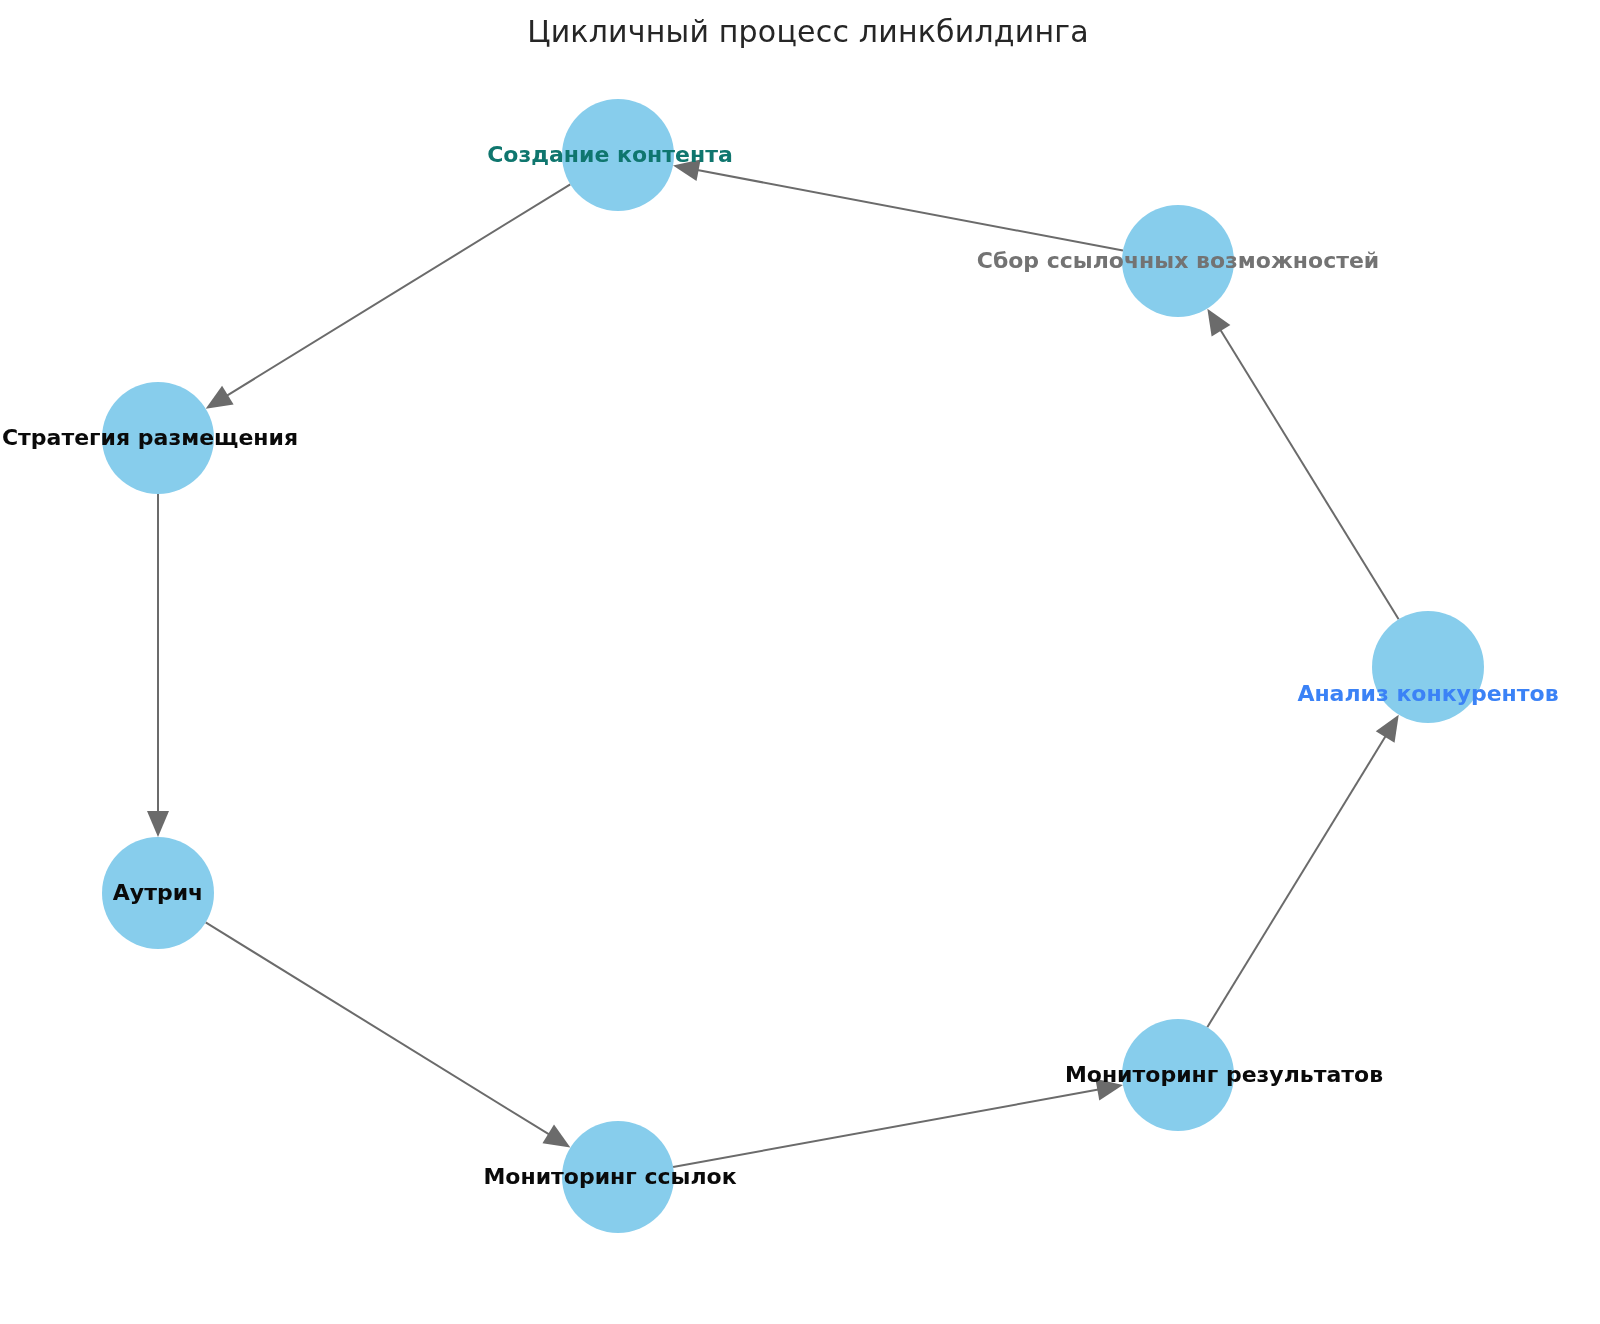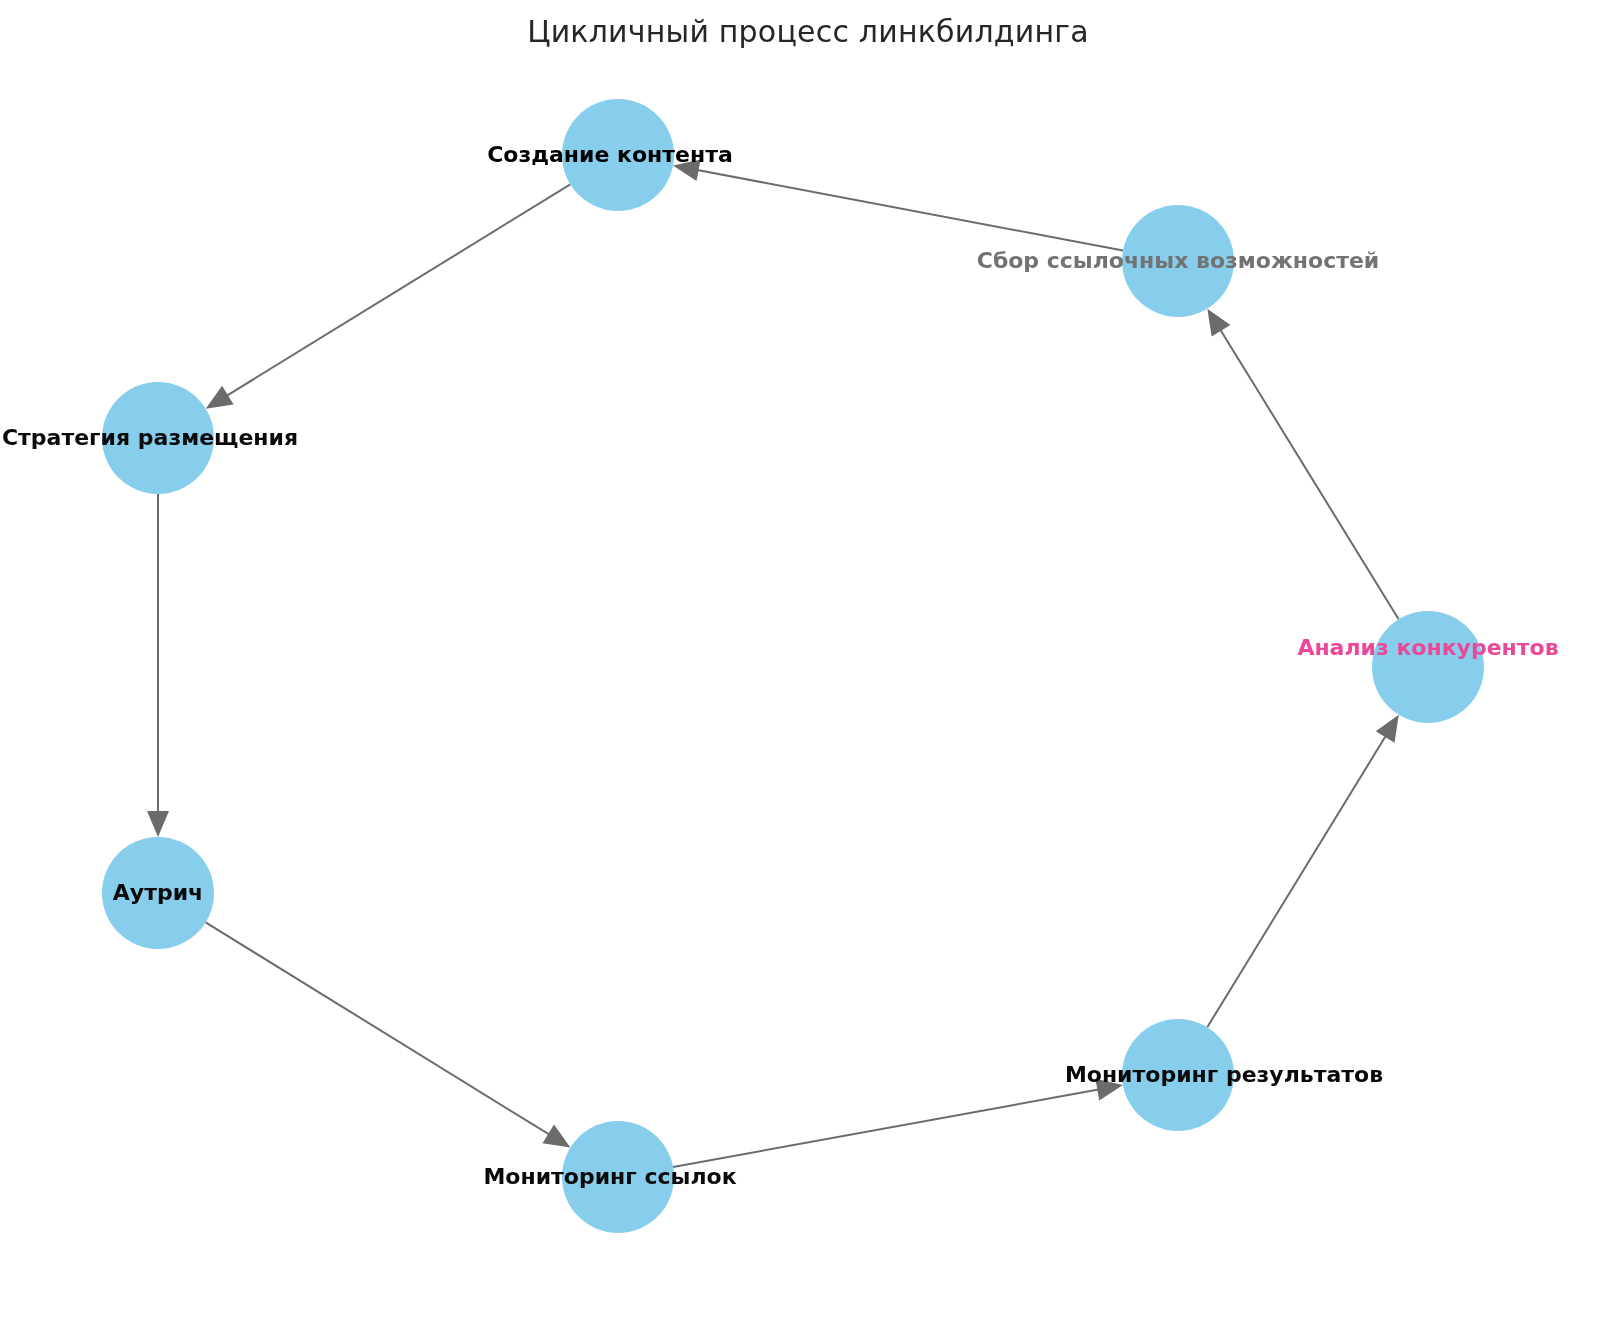--- a/index.html
+++ b/index.html
@@ -95,22 +95,22 @@
         <circle cx="1170" cy="261" r="56" class="node-circle" fill="#87cdec"></circle>
         <circle cx="1420" cy="667" r="56" class="node-circle" fill="#87cdec"></circle>
         <circle cx="1170" cy="1075" r="56" class="node-circle" fill="#87cdec"></circle>
         <circle cx="610" cy="1177" r="56" class="node-circle" fill="#87cdec"></circle>
         <circle cx="150" cy="893" r="56" class="node-circle" fill="#87cdec"></circle>
         <circle cx="150" cy="438" r="56" class="node-circle" fill="#87cdec"></circle>
       </g>
   </svg>
 
   <div id="labels-layer">
-      <div class="node-label" style="left: 602px; top: 155px; color: #000000; text-align: center;">Создание контента</div>
+      <div class="node-label" style="left: 602px; top: 155px; color: #0f766e; text-align: center;">Создание контента</div>
       <div class="node-label" style="left: 1170px; top: 261px; color: #737373;">Сбор ссылочных возможностей</div>
-      <div class="node-label" style="left: 1420px; top: 648px; color: #ec4899;">Анализ конкурентов</div>
+      <div class="node-label" style="left: 1420px; top: 694px; color: #3b82f6;">Анализ конкурентов</div>
       <div class="node-label" style="left: 1216px; top: 1075px; color: rgb(10, 10, 10);">Мониторинг результатов</div>
       <div class="node-label" style="left: 602px; top: 1177px; color: rgb(10, 10, 10);">Мониторинг ссылок</div>
       <div class="node-label" style="left: 150px; top: 893px; color: rgb(10, 10, 10);">Аутрич</div>
       <div class="node-label" style="left: 142px; top: 438px; color: rgb(10, 10, 10);">Стратегия размещения</div>
     </div>
 
 </div>
 
 </body></html>

